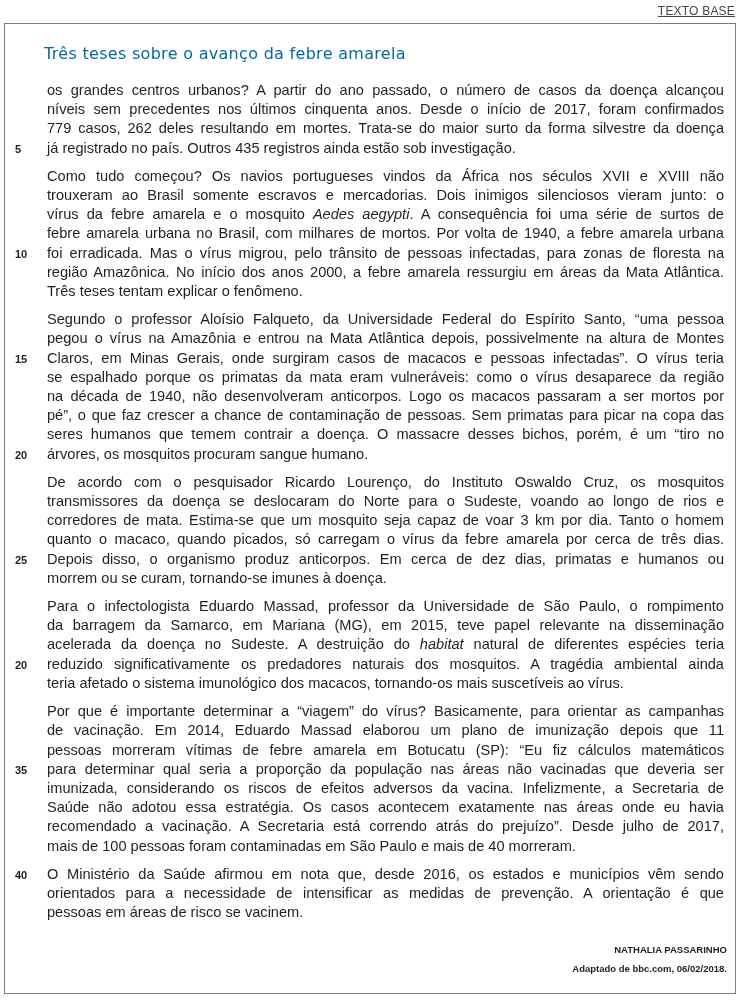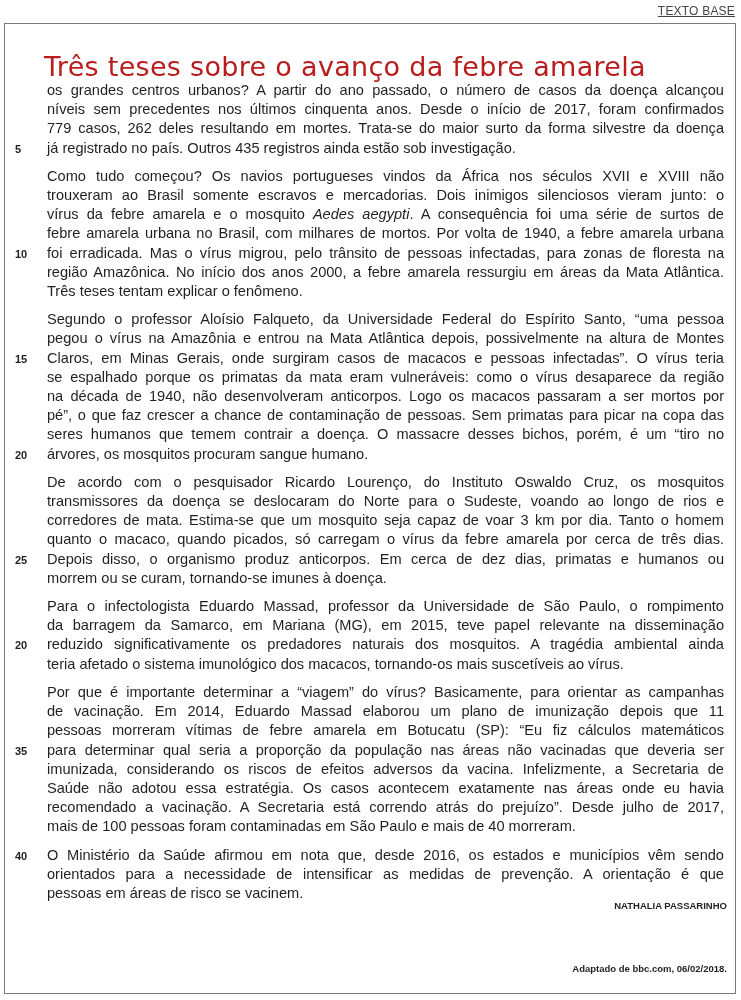--- a/index.html
+++ b/index.html
@@ -2,28 +2,28 @@
 <html><head>
 <meta charset="utf-8">
 <style>
   html, body { margin:0; padding:0; background:#ffffff; }
   body { width:741px; height:1000px; position:relative; overflow:hidden;
          font-family:"Liberation Sans", sans-serif; color:#231f20; }
   .header-label { position:absolute; right:6px; top:4px; font-size:12px; color:#444; letter-spacing:0.2px;text-decoration:underline; }
   .box { position:absolute; left:4px; top:23px; width:732px; height:971px;
          border:1px solid #7a7a7a; box-sizing:border-box; }
   .title { position:absolute; left:44px; top:33px; font-family:"DejaVu Sans", sans-serif;
-           font-size:27px; color:#b91c1c; letter-spacing:0.3px; font-weight:normal; }
+           font-size:16px; color:#0369a1; letter-spacing:0.3px; font-weight:normal; }
   .content { position:absolute; left:47px; top:81px; width:677px; }
   .para { margin:0 0 9px 0; font-size:14.6px; line-height:19.2px; text-align:justify; position:relative; }
   .line { display:block; position:relative; white-space:nowrap; text-align:justify; text-align-last:justify; }
   .line.last { text-align-last:left; }
   .ln { position:absolute; left:-32px; top:1px; font-size:11px; font-weight:bold; width:20px; text-align:right; }
   .source { position:absolute; right:14px; font-size:9.5px; font-weight:bold; text-align:right; }
-  .author { top:900px; }
+  .author { top:944px; }
   .ref { top:963px; }
   i { font-style:italic;margin-top:8px; }
 </style>
 </head>
 <body>
 
 <div class="header-label">TEXTO BASE</div>
 
 <div class="box"></div>
 
@@ -59,20 +59,21 @@
       <span class="line">De acordo com o pesquisador Ricardo Lourenço, do Instituto Oswaldo Cruz, os mosquitos</span>
       <span class="line">transmissores da doença se deslocaram do Norte para o Sudeste, voando ao longo de rios e</span>
       <span class="line">corredores de mata. Estima-se que um mosquito seja capaz de voar 3 km por dia. Tanto o homem</span>
       <span class="line">quanto o macaco, quando picados, só carregam o vírus da febre amarela por cerca de três dias.</span>
       <span class="line">Depois disso, o organismo produz anticorpos. Em cerca de dez dias, primatas e humanos ou<span class="ln">25</span></span>
       <span class="line last">morrem ou se curam, tornando-se imunes à doença.</span>
     </div>
     <div class="para">
       <span class="line">Para o infectologista Eduardo Massad, professor da Universidade de São Paulo, o rompimento</span>
       <span class="line">da barragem da Samarco, em Mariana (MG), em 2015, teve papel relevante na disseminação</span>
+      <span class="line">acelerada da doença no Sudeste. A destruição do <i>habitat</i> natural de diferentes espécies teria</span>
       <span class="line">reduzido significativamente os predadores naturais dos mosquitos. A tragédia ambiental ainda<span class="ln">20</span></span>
       <span class="line last">teria afetado o sistema imunológico dos macacos, tornando-os mais suscetíveis ao vírus.</span>
     </div>
     <div class="para">
       <span class="line">Por que é importante determinar a “viagem” do vírus? Basicamente, para orientar as campanhas</span>
       <span class="line">de vacinação. Em 2014, Eduardo Massad elaborou um plano de imunização depois que 11</span>
       <span class="line">pessoas morreram vítimas de febre amarela em Botucatu (SP): “Eu fiz cálculos matemáticos</span>
       <span class="line">para determinar qual seria a proporção da população nas áreas não vacinadas que deveria ser<span class="ln">35</span></span>
       <span class="line">imunizada, considerando os riscos de efeitos adversos da vacina. Infelizmente, a Secretaria de</span>
       <span class="line">Saúde não adotou essa estratégia. Os casos acontecem exatamente nas áreas onde eu havia</span>

